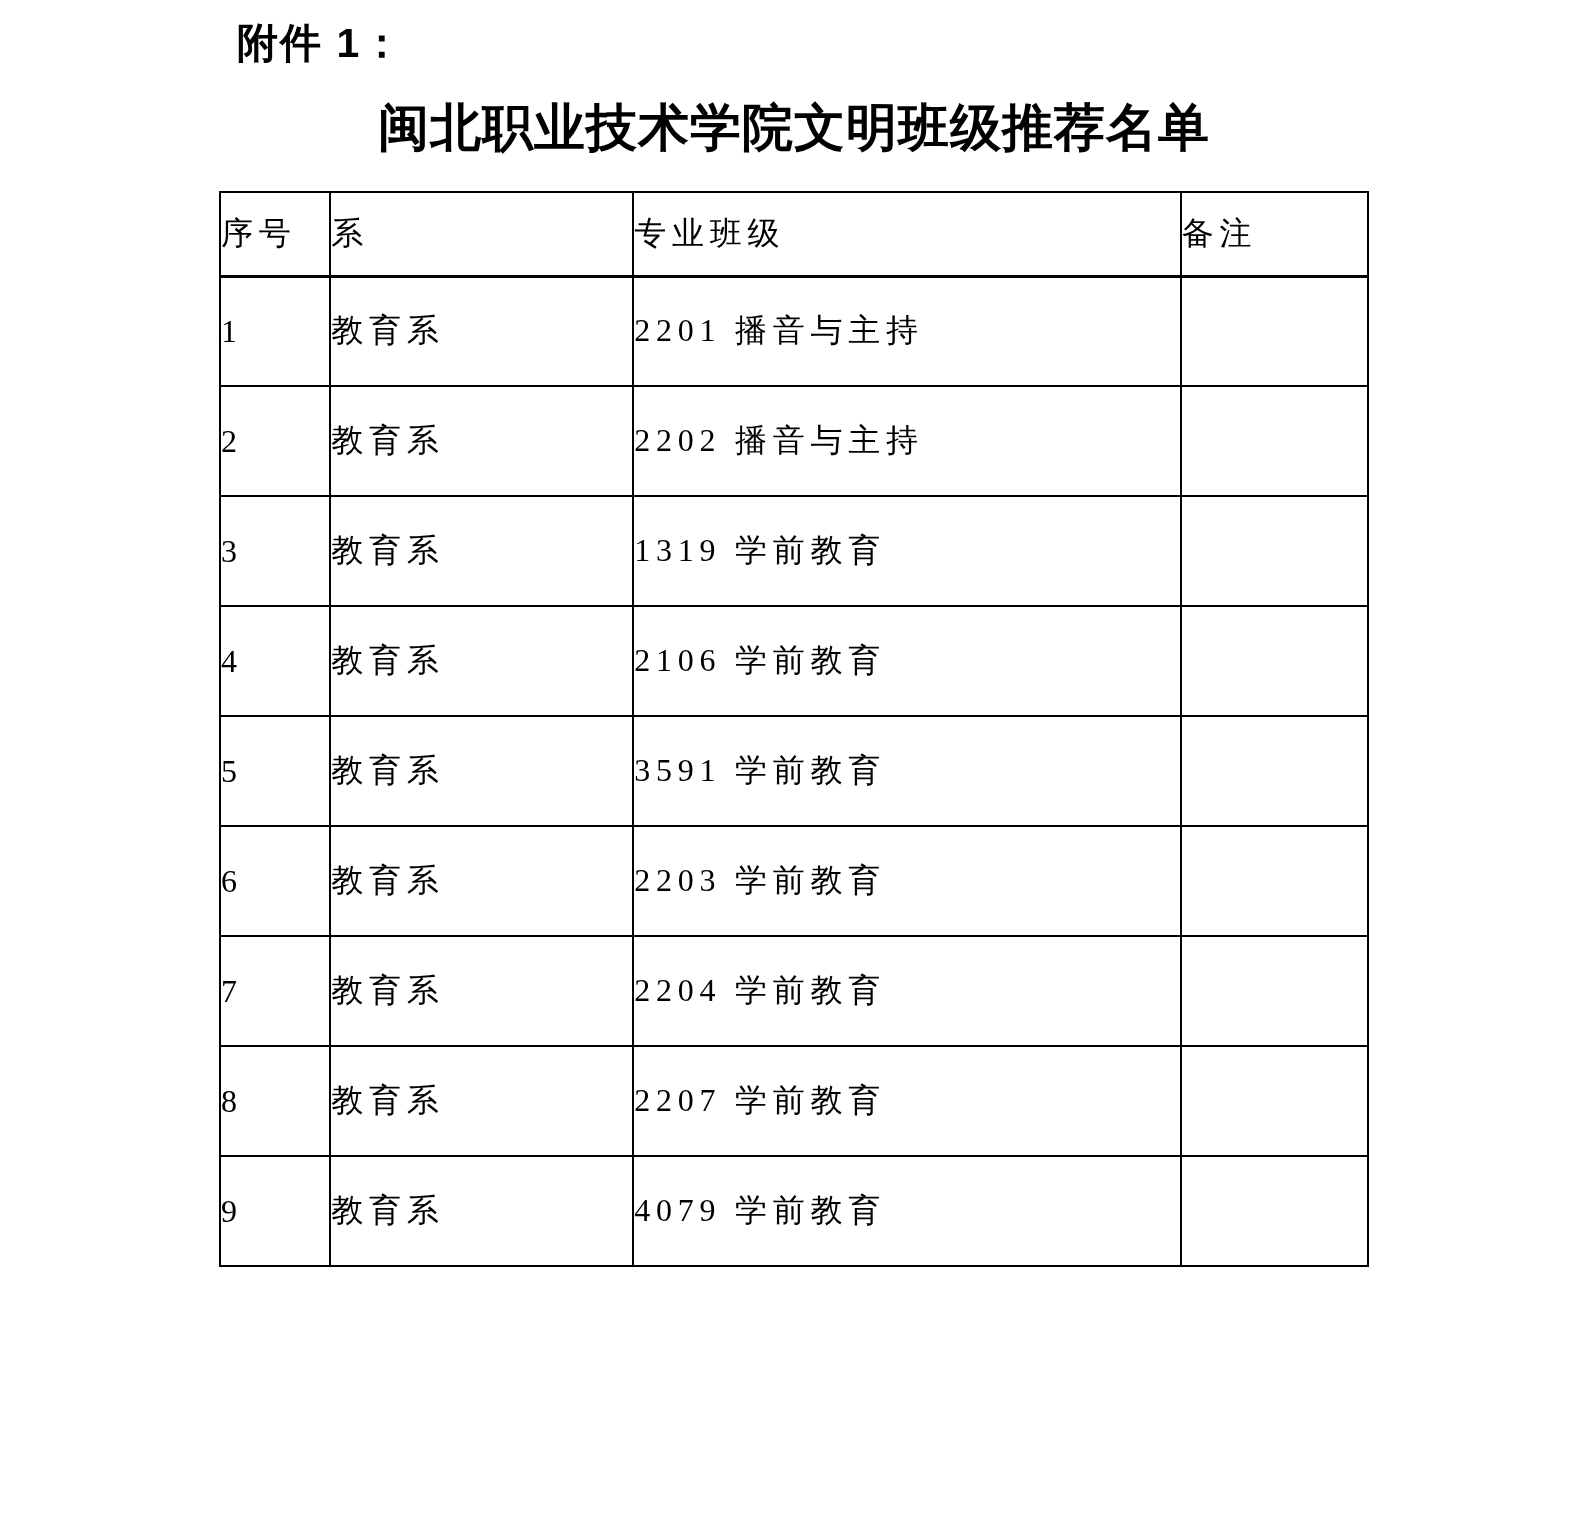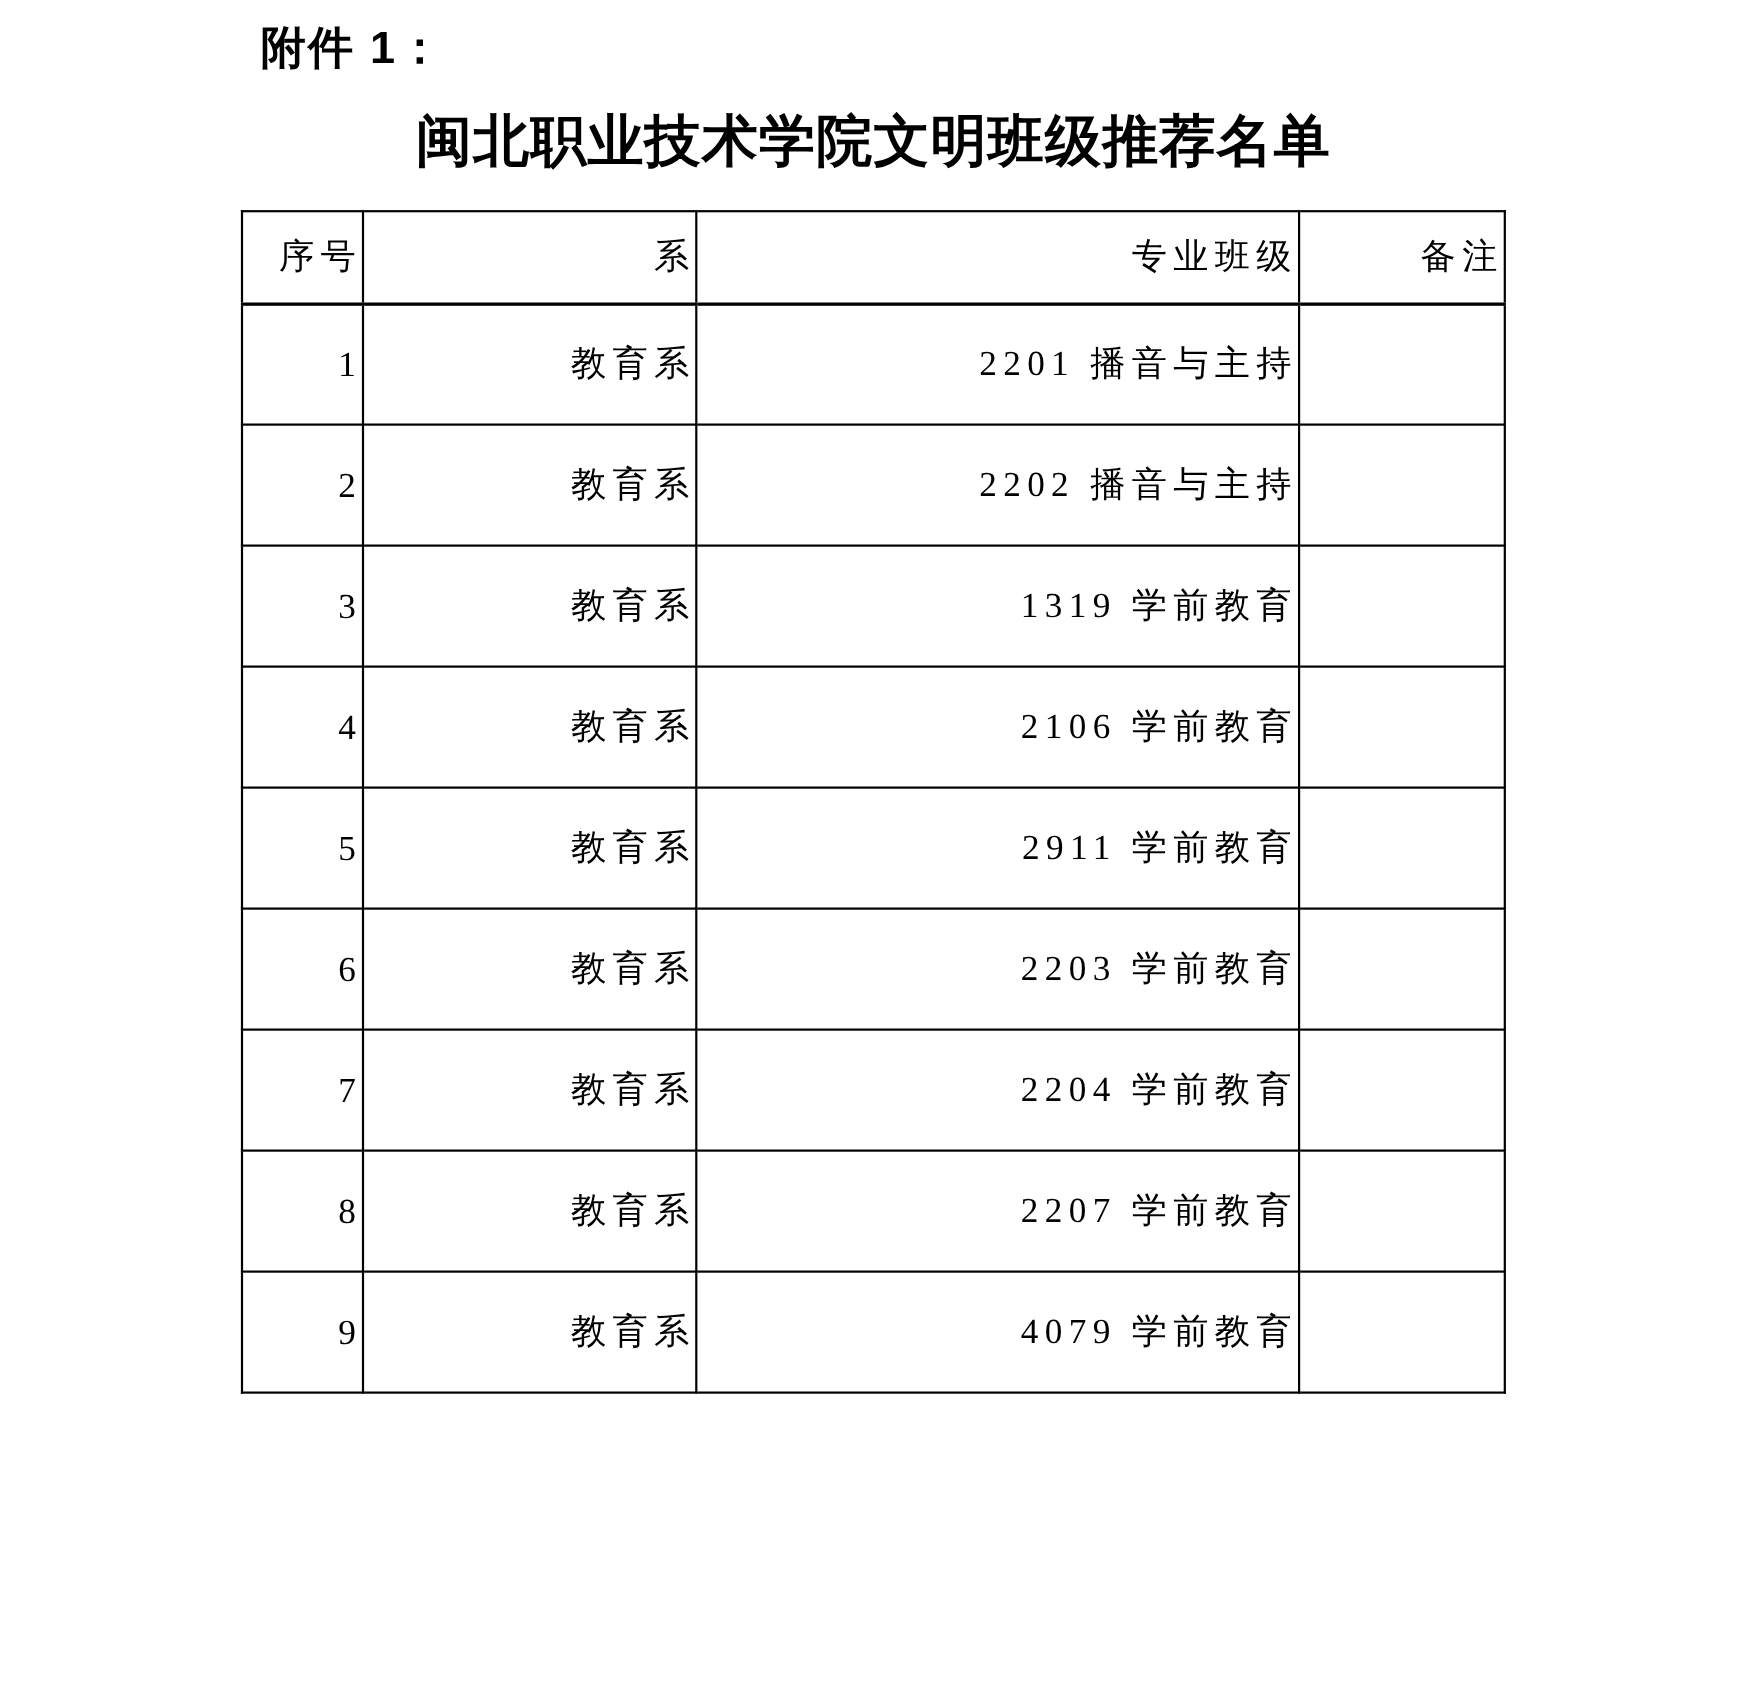--- a/index.html
+++ b/index.html
@@ -50,21 +50,21 @@
     table-layout: fixed;
     border: 2px solid #000000;
   }
   col.c-no       { width: 9.6%; }
   col.c-dept     { width: 26.4%; }
   col.c-class    { width: 47.7%; }
   col.c-remark   { width: 16.3%; }
   .rec-table th,
   .rec-table td {
     border: 2px solid #000000;
-    text-align: right;
+    text-align: left;
     vertical-align: middle;
     font-size: 32px;
     font-weight: 400;
     letter-spacing: 0.18em;
     padding: 0;
     overflow: hidden;
     white-space: nowrap;
   }
   .rec-table thead th {
     height: 84px;
@@ -118,21 +118,21 @@
   </tr>
         <tr>
     <td>4</td>
     <td>教育系</td>
     <td>2106 学前教育</td>
     <td></td>
   </tr>
         <tr>
     <td>5</td>
     <td>教育系</td>
-    <td>2911 学前教育</td>
+    <td>3591 学前教育</td>
     <td></td>
   </tr>
         <tr>
     <td>6</td>
     <td>教育系</td>
     <td>2203 学前教育</td>
     <td></td>
   </tr>
         <tr>
     <td>7</td>

